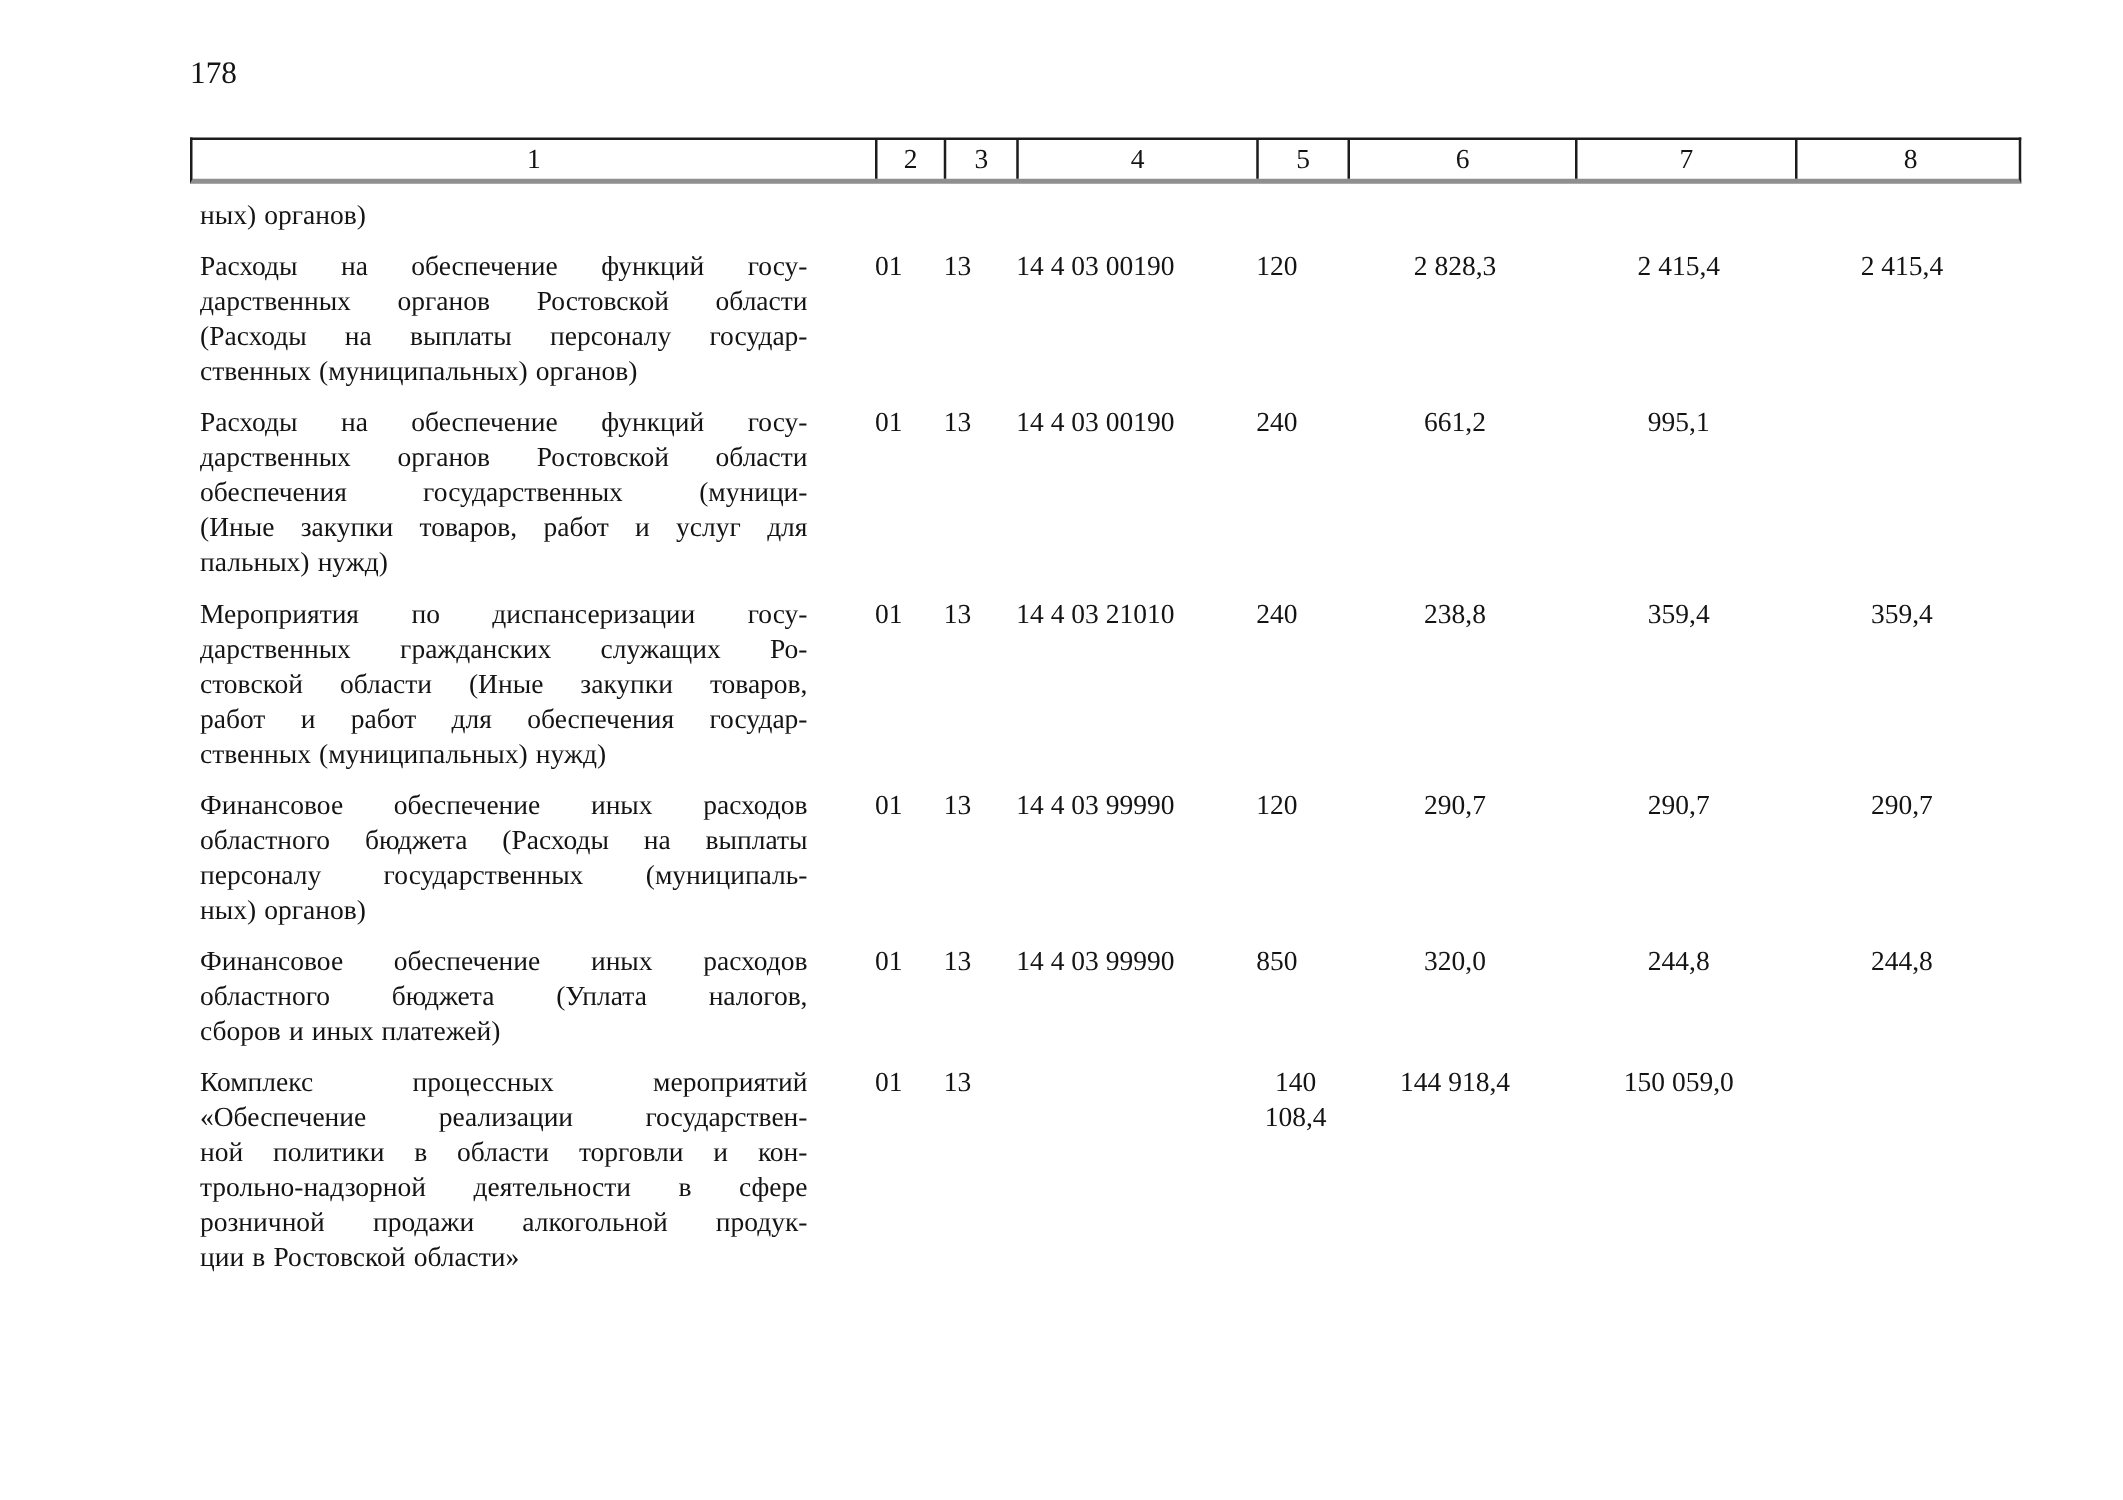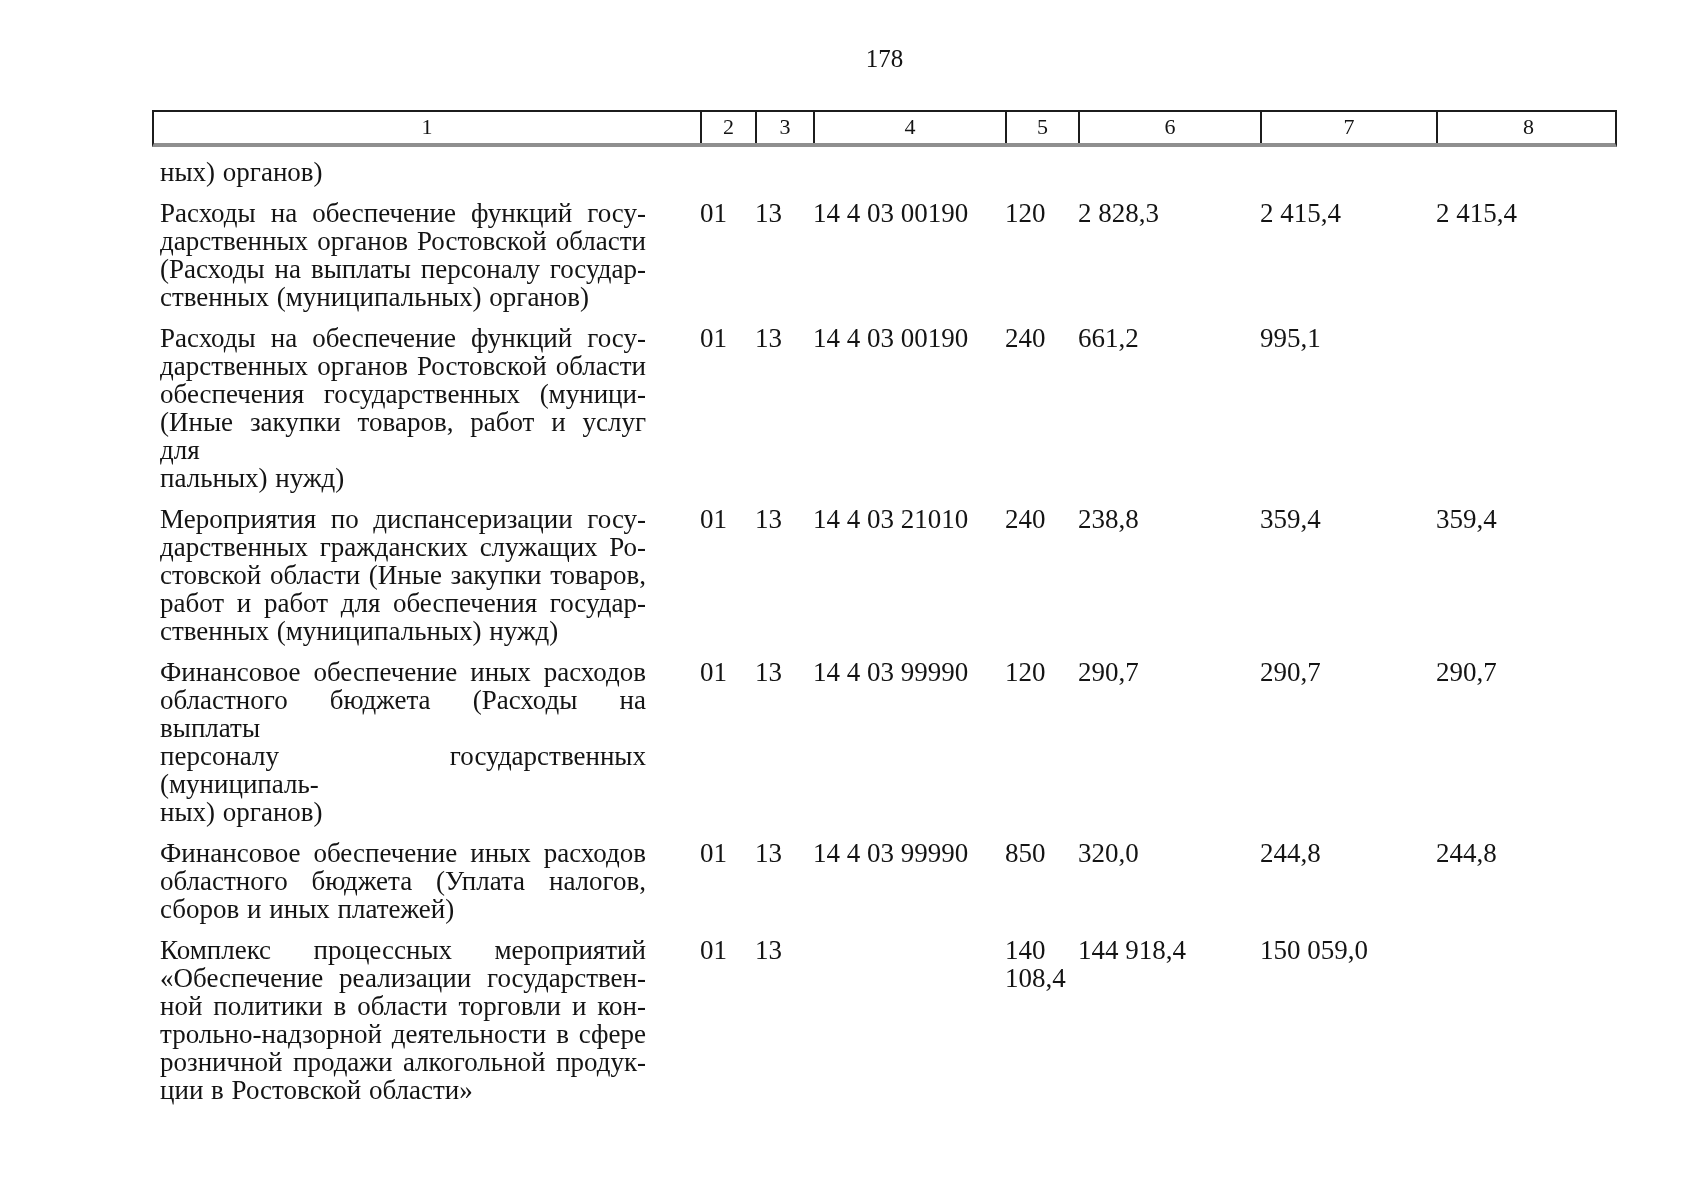--- a/index.html
+++ b/index.html
@@ -14,21 +14,20 @@
     width: 1698px;
     height: 1200px;
     background: #ffffff;
     overflow: hidden;
   }
   .page-number {
     position: absolute;
     top: 44px;
     left: 152px;
     width: 1465px;
-    text-align: center;
     font-size: 25px;
     line-height: 30px;
   }
   .table-wrap {
     position: absolute;
     top: 110px;
     left: 152px;
     width: 1465px;
   }
   .grid-cols {
@@ -48,40 +47,40 @@
     text-align: center;
     font-size: 22px;
     height: 31px;
     line-height: 30px;
   }
   .thead .hc:last-child { border-right: none; }
 
   .tbody { width: 100%; }
   .trow {
     margin-top: 13px;
-    font-size: 27px;
+    font-size: 22px;
     line-height: 28px;
   }
   .trow:first-child { margin-top: 11px; }
   .c1 {
     box-sizing: border-box;
     padding-left: 8px;
     padding-right: 54px;
     word-spacing: 1px;
   }
   .c1 .jl {
     text-align: justify;
     text-align-last: justify;
   }
   .c1 .ll {
     text-align: left;
     text-align-last: left;
   }
   .cc { text-align: left; }
-  .cr { text-align: left; padding-right: 10px; }
+  .cr { text-align: center; padding-right: 10px; }
 </style>
 </head>
 <body>
 
 <div class="page">
 
   <div class="page-number">178</div>
 
   <div class="table-wrap">
 

